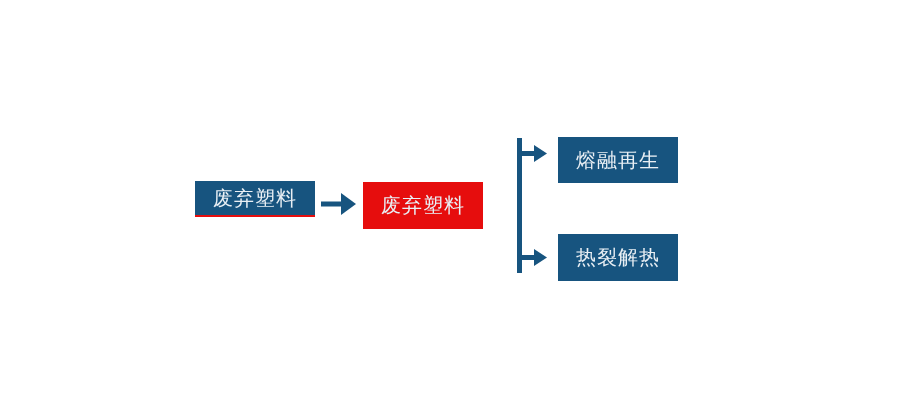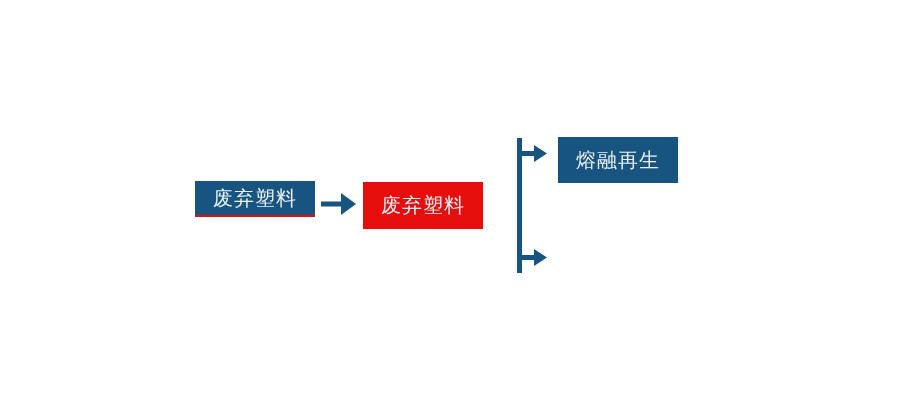--- a/index.html
+++ b/index.html
@@ -82,14 +82,17 @@
       <polygon points="19,9 32,17.5 19,26" fill="currentColor"></polygon>
       <rect x="4" y="119" width="17" height="5" fill="currentColor"></rect>
       <polygon points="19,113 32,121.5 19,130" fill="currentColor"></polygon>
     </svg>
   </span>
 
   <div class="node node-blue node-branch-top">
     <span>熔融再生</span>
   </div>
 
+  <div class="node node-blue node-branch-bottom">
+    <span>热裂解热</span>
+  </div>
 
 </div>
 
 </body></html>

